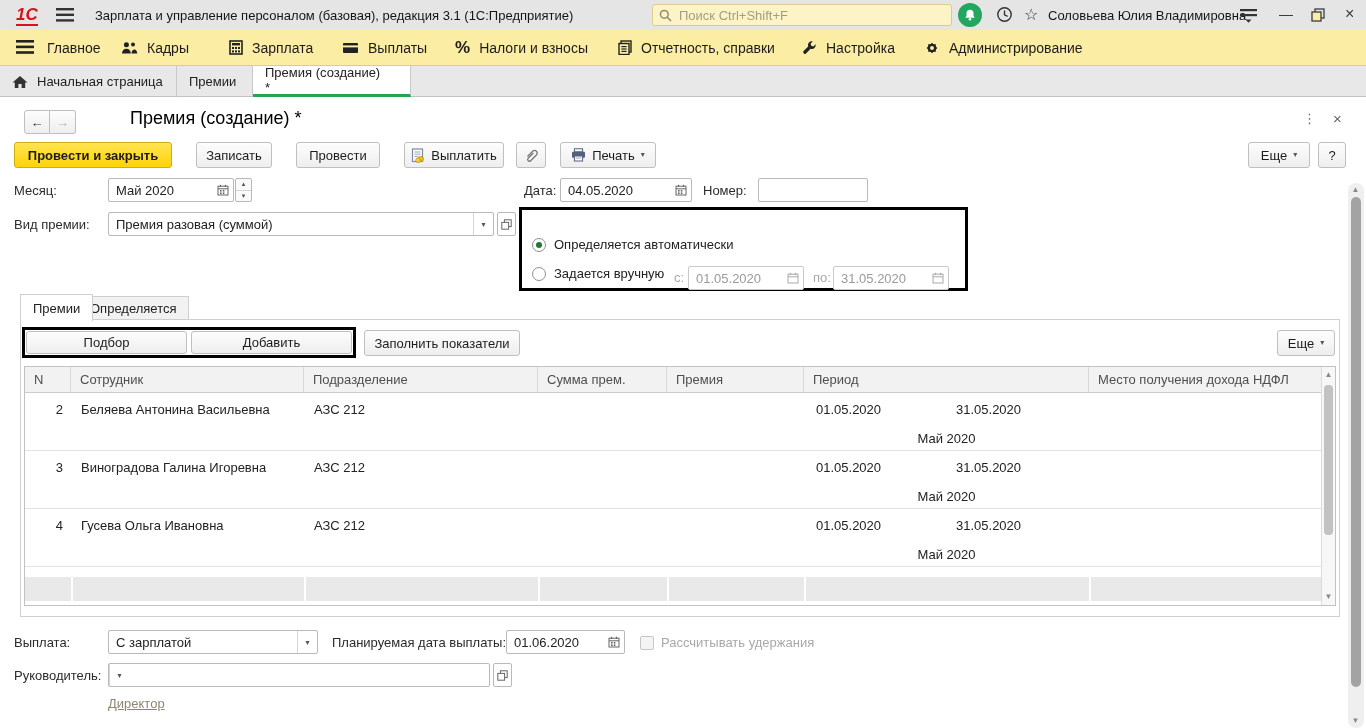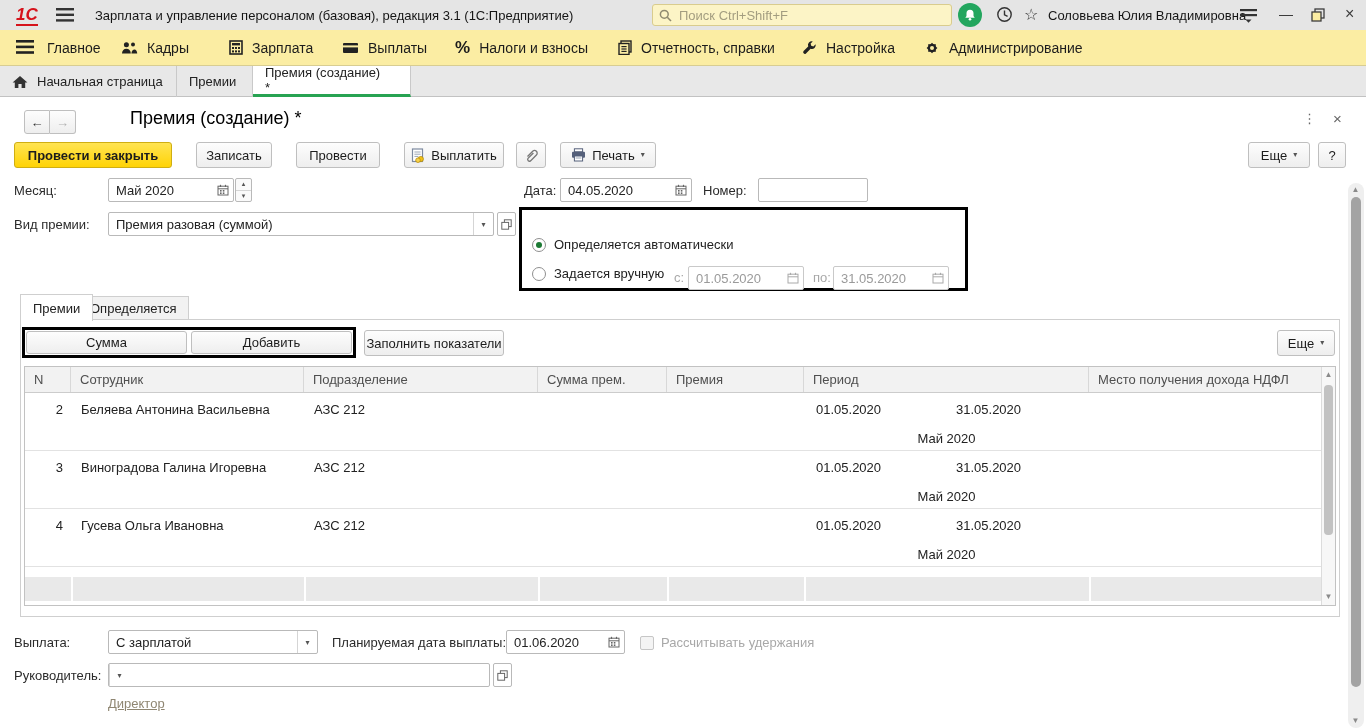--- a/index.html
+++ b/index.html
@@ -394,27 +394,27 @@
   <div class="ptab idle" style="left:77px;top:296px;">
     <span>Определяется</span>
   </div>
   <div class="ptab active" style="left:20px;top:294px;">
     <span>Премии</span>
   </div>
   <div class="panel"></div>
 
   <div class="abs blackbox flex" style="left:22px;top:327px;width:334px;height:31px;background:#fff;gap:4px;padding:0 1px;">
     <div class="btn" style="flex:1;height:23px;">
-      <span>Сумма</span>
+      <span>Подбор</span>
     </div>
     <div class="btn" style="flex:1;height:23px;">
       <span>Добавить</span>
     </div>
   </div>
-  <div class="btn abs" style="left:364px;top:330px;width:140px;">
+  <div class="btn abs" style="left:364px;top:330px;width:156px;">
     <span>Заполнить показатели</span>
   </div>
   <div class="btn abs" style="left:1277px;top:330px;width:58px;">
     <span>Еще</span>
     <span class="caret">▾</span>
   </div>
 
   <div class="tbl">
     <div class="thead">
       <span class="th" style="width:46px;">N</span>

